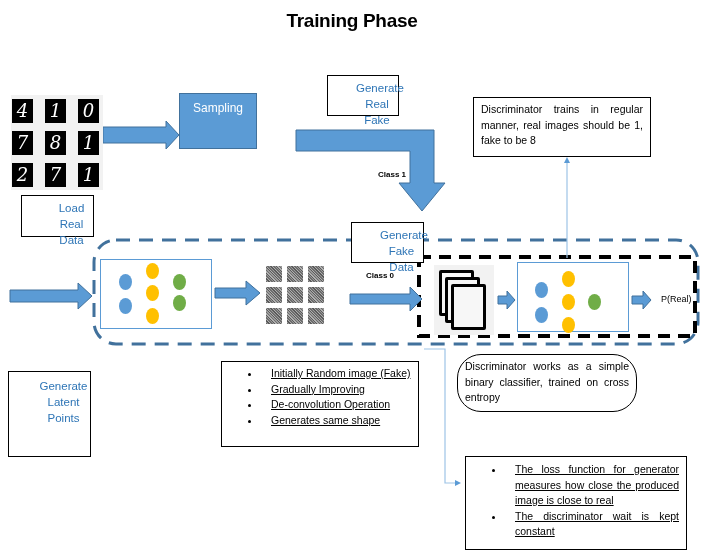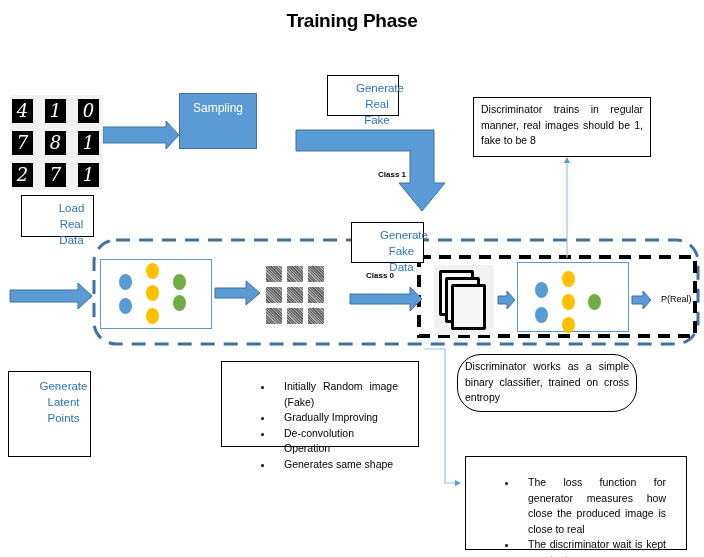--- a/index.html
+++ b/index.html
@@ -4,21 +4,21 @@
 <style>
   html, body { margin: 0; padding: 0; background: #ffffff; }
   body { width: 704px; height: 557px; position: relative; overflow: hidden;
          font-family: "Liberation Sans", "DejaVu Sans", sans-serif; }
   .abs { position: absolute; }
   .title { left: 0; width: 704px; top: 10px; text-align: center; font-weight: bold;
            font-size: 19px; color: #000; letter-spacing: -0.3px; }
   .box { position: absolute; border: 1px solid #000; background: #fff; box-sizing: border-box; padding-left: 28px; }
   .blue-text { color: #2e75b6; font-size: 11.5px; line-height: 16px; text-align: center; }
   .note { font-size: 10.5px; line-height: 15.5px; color: #000; padding: 4px 7px; text-align: justify; }
-  .note ul { margin: 13px; padding-left: 32px; }
+  .note ul { margin: 0; padding-left: 32px; text-decoration: underline; }
   .note li { list-style: disc; padding-left: 10px; }
   .small-bold { font-size: 8px; font-weight: bold; color: #000; }
   .sampling { position: absolute; left: 179px; top: 93px; width: 78px; height: 56px;
               background: #5b9bd5; border: 1px solid #41719c; box-sizing: border-box;
               color: #fff; font-size: 12px; text-align: center; padding-top: 7px; }
   .nn-box { position: absolute; border: 1px solid #5b9bd5; background: #fff; box-sizing: border-box; }
   .node { position: absolute; width: 13px; height: 16px; border-radius: 50%; }
   .n-blue { background: #5b9bd5; }
   .n-yellow { background: #ffc000; }
   .n-green { background: #70ad47; }

